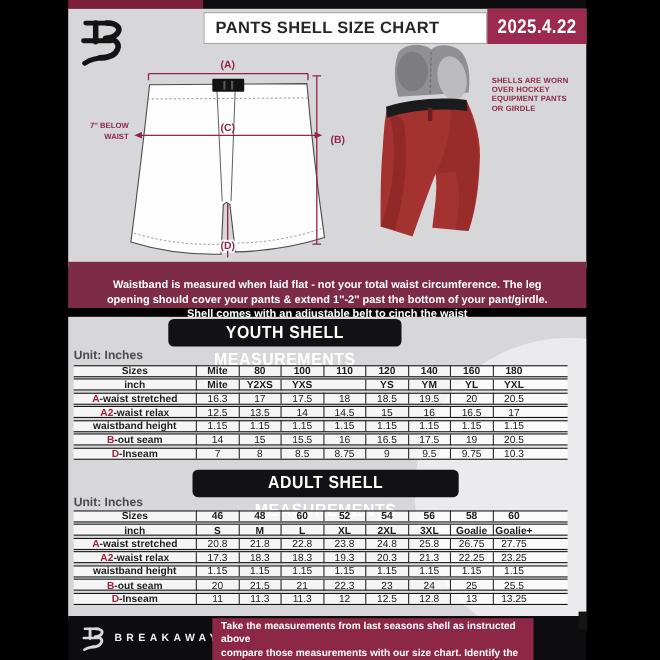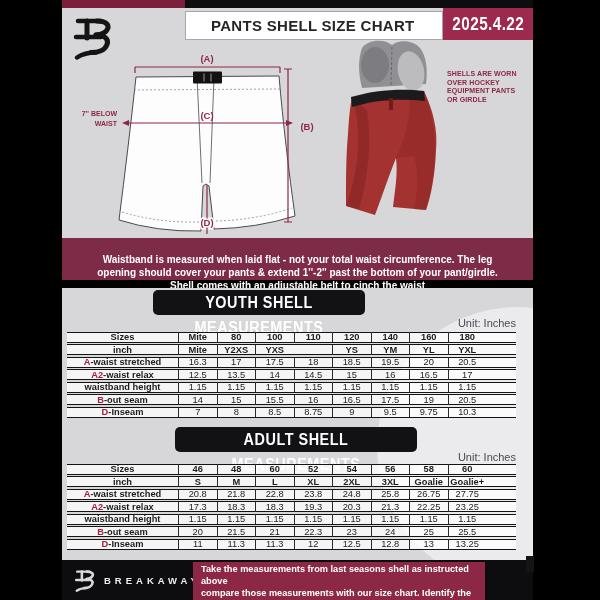--- a/index.html
+++ b/index.html
@@ -9,39 +9,39 @@
 
   
   .topbar{position:absolute;left:0;top:0;width:471px;height:8px;}
   .topbar .maroon{position:absolute;left:0;top:0;width:123px;height:8px;background:#7b1f3c;}
   .topbar .black{position:absolute;left:123px;top:0;width:348px;height:8px;background:#0d0d0f;}
 
   
   .header-band{position:absolute;left:0;top:8px;width:471px;height:236px;background:#d7d7da;}
   .logo-mark{position:absolute;left:10px;top:6px;width:42px;height:48px;}
   .title-box{position:absolute;left:123px;top:3px;width:258px;height:29px;background:#fff;border:1px solid #a6a6ab;
-    font-size:15px;font-weight:bold;color:#262629;line-height:27px;padding-left:25px;letter-spacing:.3px;}
+    font-size:15px;font-weight:bold;color:#262629;line-height:27px;padding-left:10px;letter-spacing:.3px;}
   .date-badge{position:absolute;left:381px;top:0;width:90px;height:32px;background:#9c2a4e;color:#fff;
     text-align:center;line-height:32px;font-size:18px;font-weight:bold;}
   .date-badge span{display:inline-block;transform:scaleX(.85);letter-spacing:.5px;}
   .photo-caption{position:absolute;left:385px;top:62px;width:80px;font-size:7px;font-weight:bold;
     color:#8e2746;line-height:8.6px;white-space:pre-line;letter-spacing:.1px;}
 
   
   .info-banner{position:absolute;left:0;top:238px;width:471px;height:42px;background:#7e2b48;color:#fff;
     font-size:10px;font-weight:bold;text-align:center;line-height:13px;padding-top:15px;white-space:pre-line;}
 
   
   .lower{position:absolute;left:0;top:288px;width:471px;height:274px;background:#d7d7da;overflow:hidden;}
   .watermark{position:absolute;left:315px;top:19px;width:280px;height:280px;border-radius:50%;background:rgba(255,255,255,.5);}
   .section-heading{position:absolute;height:25px;background:#121214;border-radius:5px;color:#fff;text-align:center;line-height:25px;}
   .section-heading span{display:inline-block;transform:scaleX(.9);font-size:16px;font-weight:bold;letter-spacing:.6px;}
   .heading-youth{left:91px;top:2px;width:212px;}
   .heading-adult{left:113px;top:139px;width:242px;}
-  .unit-label{position:absolute;left:5px;width:449px;text-align:right;font-size:11px;font-weight:normal;color:#4a4a50;}
+  .unit-label{position:absolute;left:5px;width:449px;text-align:left;font-size:11px;font-weight:bold;color:#4a4a50;}
   .unit-youth{top:29px;}
   .unit-adult{top:163px;}
   .mtable{position:absolute;left:5px;width:449px;}
   .table-youth{top:44px;}
   .table-adult{top:176px;}
   .mrow{display:grid;grid-template-columns:111px repeat(8,38.5px) 1fr;
     border-top:1.4px solid #141414;border-bottom:1.4px solid #141414;background:rgba(255,255,255,.75);
     margin-bottom:1.6px;height:10.9px;align-items:center;}
   .mcell{font-size:9.3px;line-height:10px;text-align:center;color:#1c1c1c;border-left:1px solid #2a2a2a;
     overflow:hidden;white-space:nowrap;}

